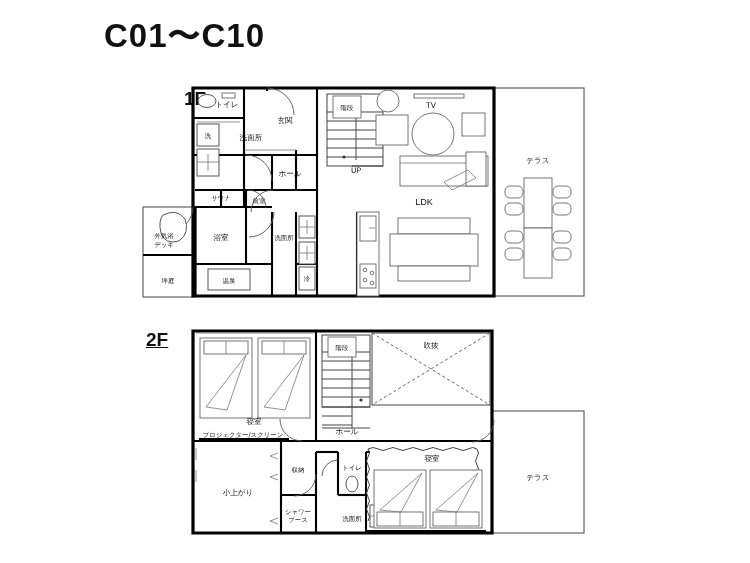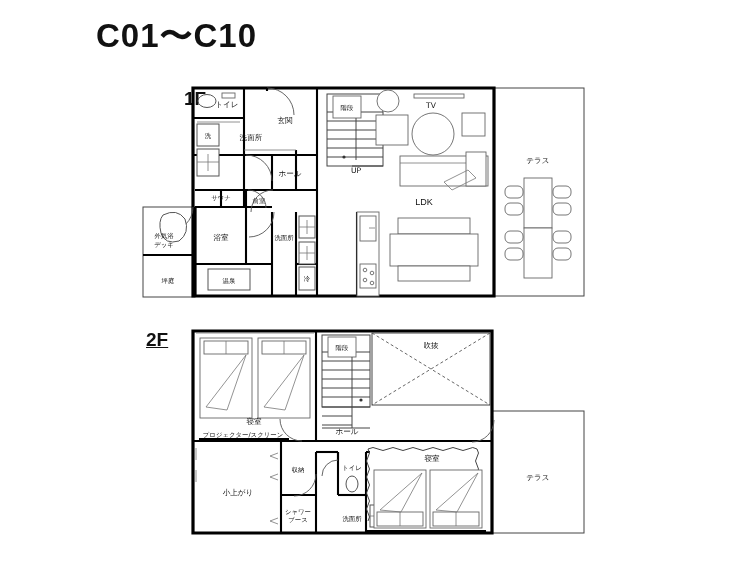--- a/index.html
+++ b/index.html
@@ -1,18 +1,18 @@
 <!DOCTYPE html>
 <html><head>
 <meta charset="utf-8">
 <style>
   html,body{margin:0;padding:0;background:#ffffff;}
   body{width:750px;height:563px;position:relative;overflow:hidden;
        font-family:"Liberation Sans","DejaVu Sans",sans-serif;color:#111;}
-  #page-title{position:absolute;left:96px;top:14px;font-size:33px;font-weight:bold;
+  #page-title{position:absolute;left:104px;top:14px;font-size:33px;font-weight:bold;
        letter-spacing:1px;color:#111;}
   .floor-tag{position:absolute;font-size:19px;font-weight:bold;color:#111;}
   #floor-tag-1f{left:146px;top:88px;margin-left:38px;}
   #floor-tag-2f{left:146px;top:329px;text-decoration:underline;}
   svg{position:absolute;left:0;top:0;}
   .w-out{fill:none;stroke:#000;stroke-width:3.2;}
   .w-in{fill:none;stroke:#000;stroke-width:2.1;}
   .w-thin{fill:none;stroke:#444;stroke-width:1.0;}
   .w-hair{fill:none;stroke:#777;stroke-width:0.8;}
   .furn{fill:#fff;stroke:#555;stroke-width:1.0;}

